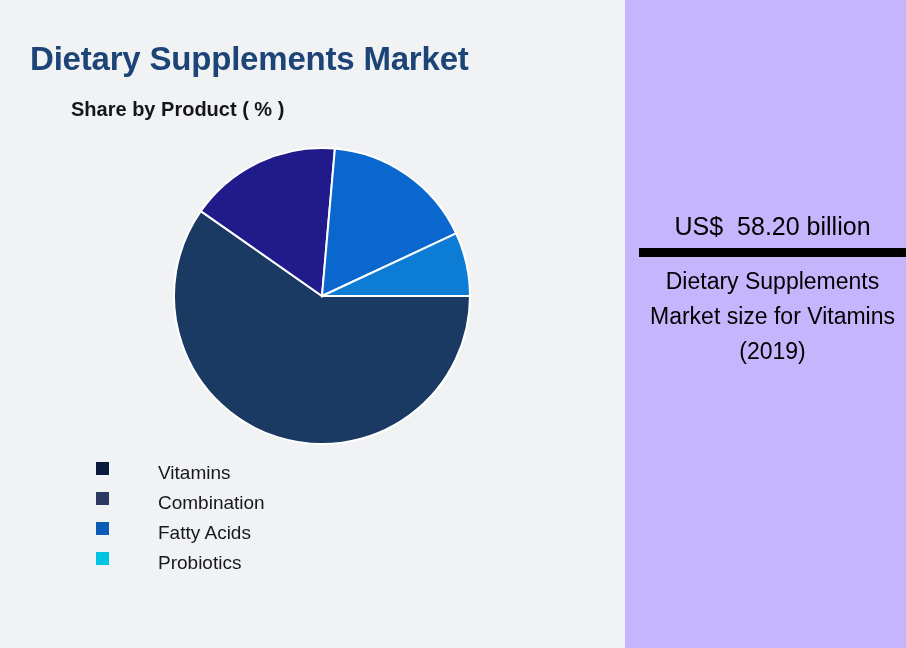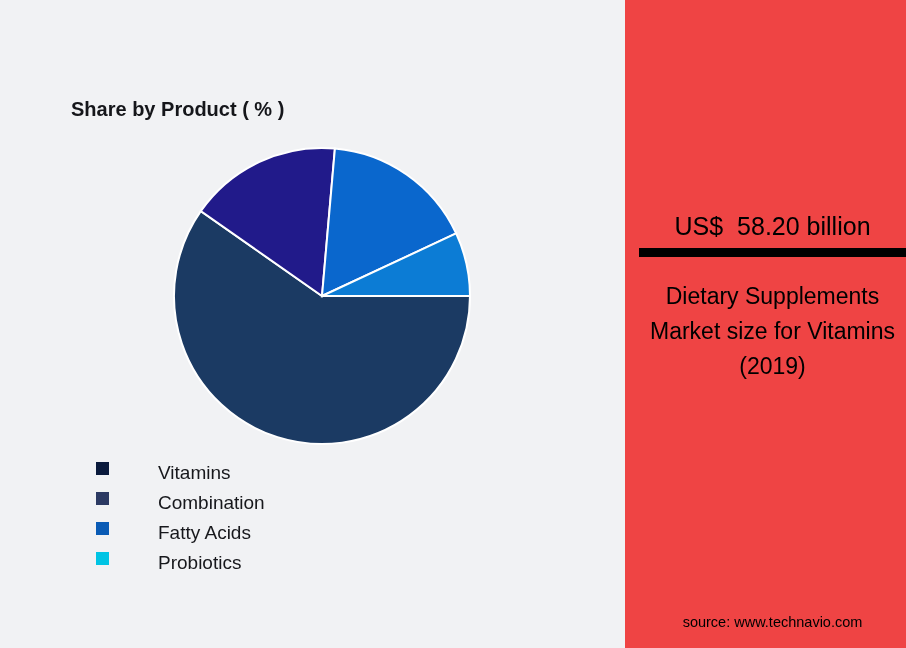--- a/index.html
+++ b/index.html
@@ -87,21 +87,21 @@
     white-space: nowrap;
   }
 
   
   #right-panel {
     position: absolute;
     left: 625px;
     top: 0;
     width: 281px;
     height: 648px;
-    background: #ef4444;
+    background: #c4b5fd;
   }
   #right-panel-inner {
     position: absolute;
     left: 14px;
     top: 0;
     width: 267px;
     height: 648px;
   }
   #value-line {
     position: absolute;
@@ -118,21 +118,21 @@
     position: absolute;
     left: 14px;
     top: 248px;
     width: 267px;
     height: 9px;
     background: #000000;
   }
   #panel-caption {
     position: absolute;
     left: 0;
-    top: 279px;
+    top: 264px;
     width: 267px;
     text-align: center;
     font-size: 23px;
     line-height: 35px;
     color: #000000;
   }
   #source-note {
     position: absolute;
     left: 0;
     top: 614px;
@@ -143,20 +143,21 @@
     white-space: nowrap;
   }
 </style>
 </head>
 <body>
 
 <div id="page">
 
   <div id="left-panel">
 
+    <div id="chart-title">Dietary Supplements Market</div>
 
     <div id="chart-subtitle">Share by Product ( % )</div>
 
     <div id="pie-wrap">
       <svg id="pie-svg" width="300" height="300" viewBox="0 0 300 300">
         <g id="pie-slices">
             <path d="M 150 150 L 298.00 150.00 A 148 148 0 1 1 28.77 65.11 Z" fill="#1b3a63" stroke="#ffffff" stroke-width="2"></path>
             <path d="M 150 150 L 28.77 65.11 A 148 148 0 0 1 162.90 2.56 Z" fill="#211a8a" stroke="#ffffff" stroke-width="2"></path>
             <path d="M 150 150 L 162.90 2.56 A 148 148 0 0 1 284.13 87.45 Z" fill="#0a67cd" stroke="#ffffff" stroke-width="2"></path>
             <path d="M 150 150 L 284.13 87.45 A 148 148 0 0 1 298.00 150.00 Z" fill="#0c7cd5" stroke="#ffffff" stroke-width="2"></path>
@@ -190,16 +191,15 @@
 
       <div id="value-line">
         <span id="value-currency">US$</span><span id="value-amount">58.20 billion</span>
       </div>
 
     </div>
     <div id="value-rule"></div>
 
     <div id="panel-caption" style="left:14px;">Dietary Supplements Market size for Vitamins (2019)</div>
 
-    <div id="source-note" style="left:14px;">source: www.technavio.com</div>
   </div>
 
 </div>
 
 </body></html>

